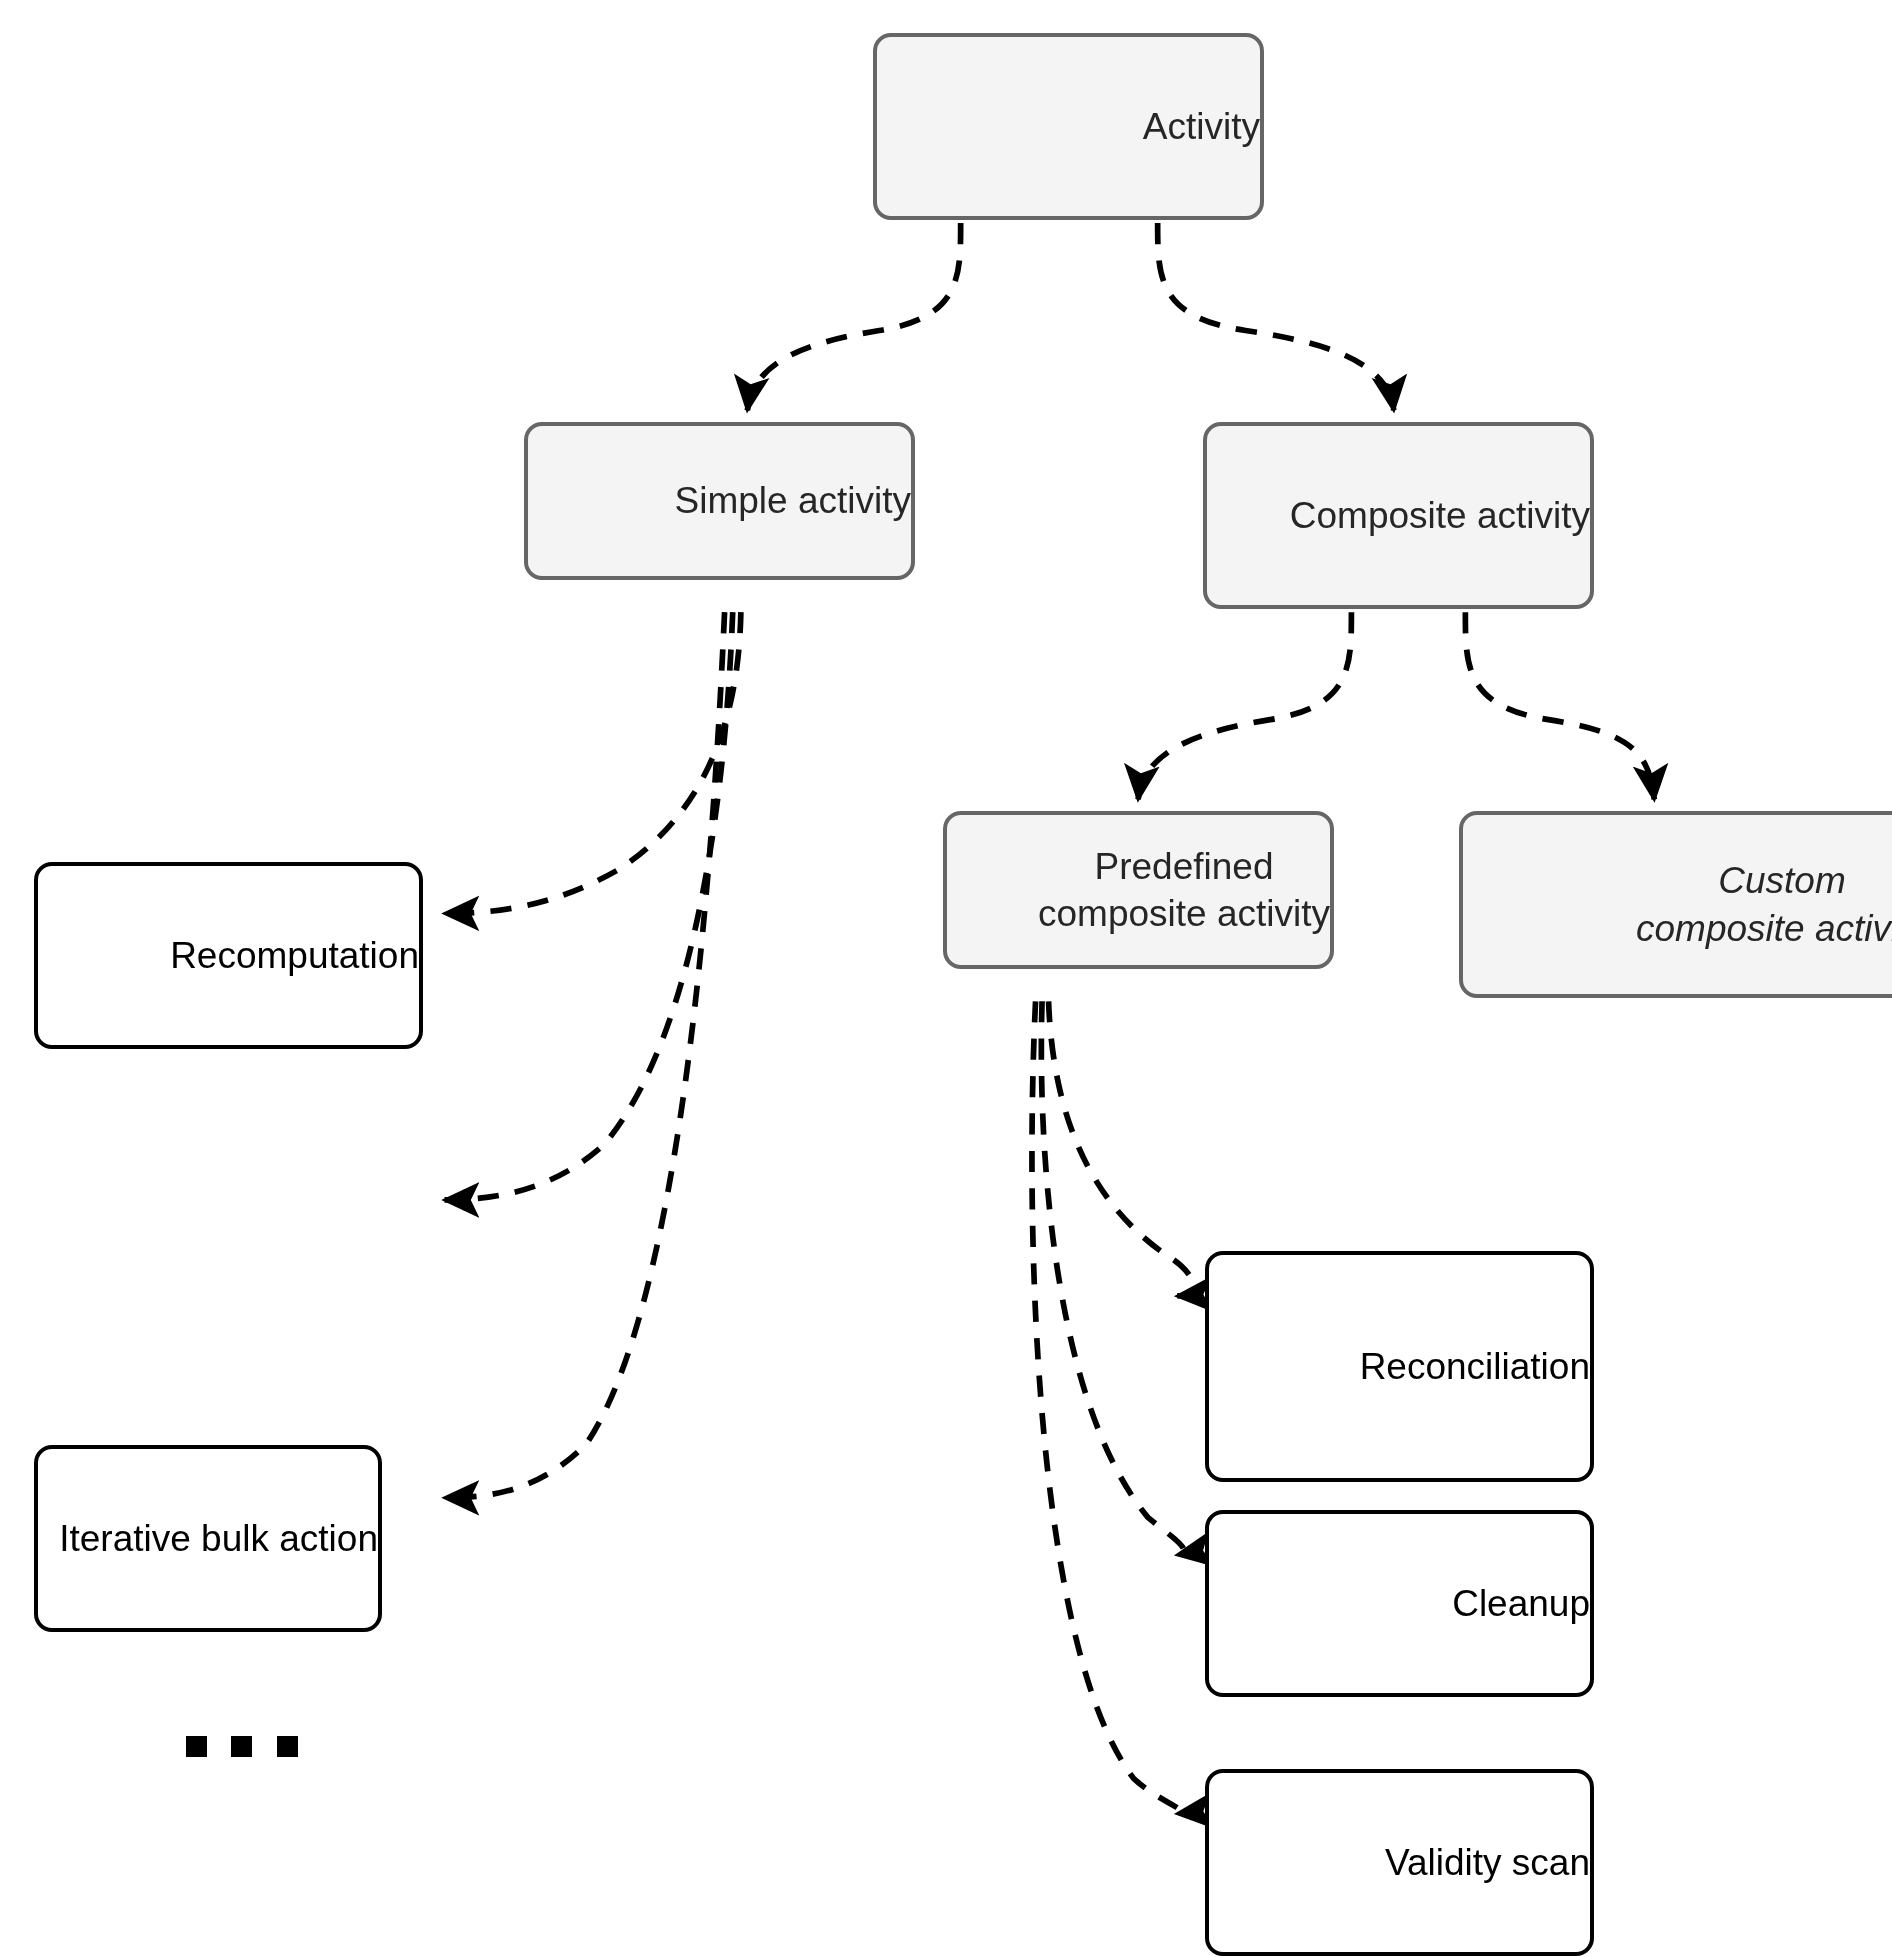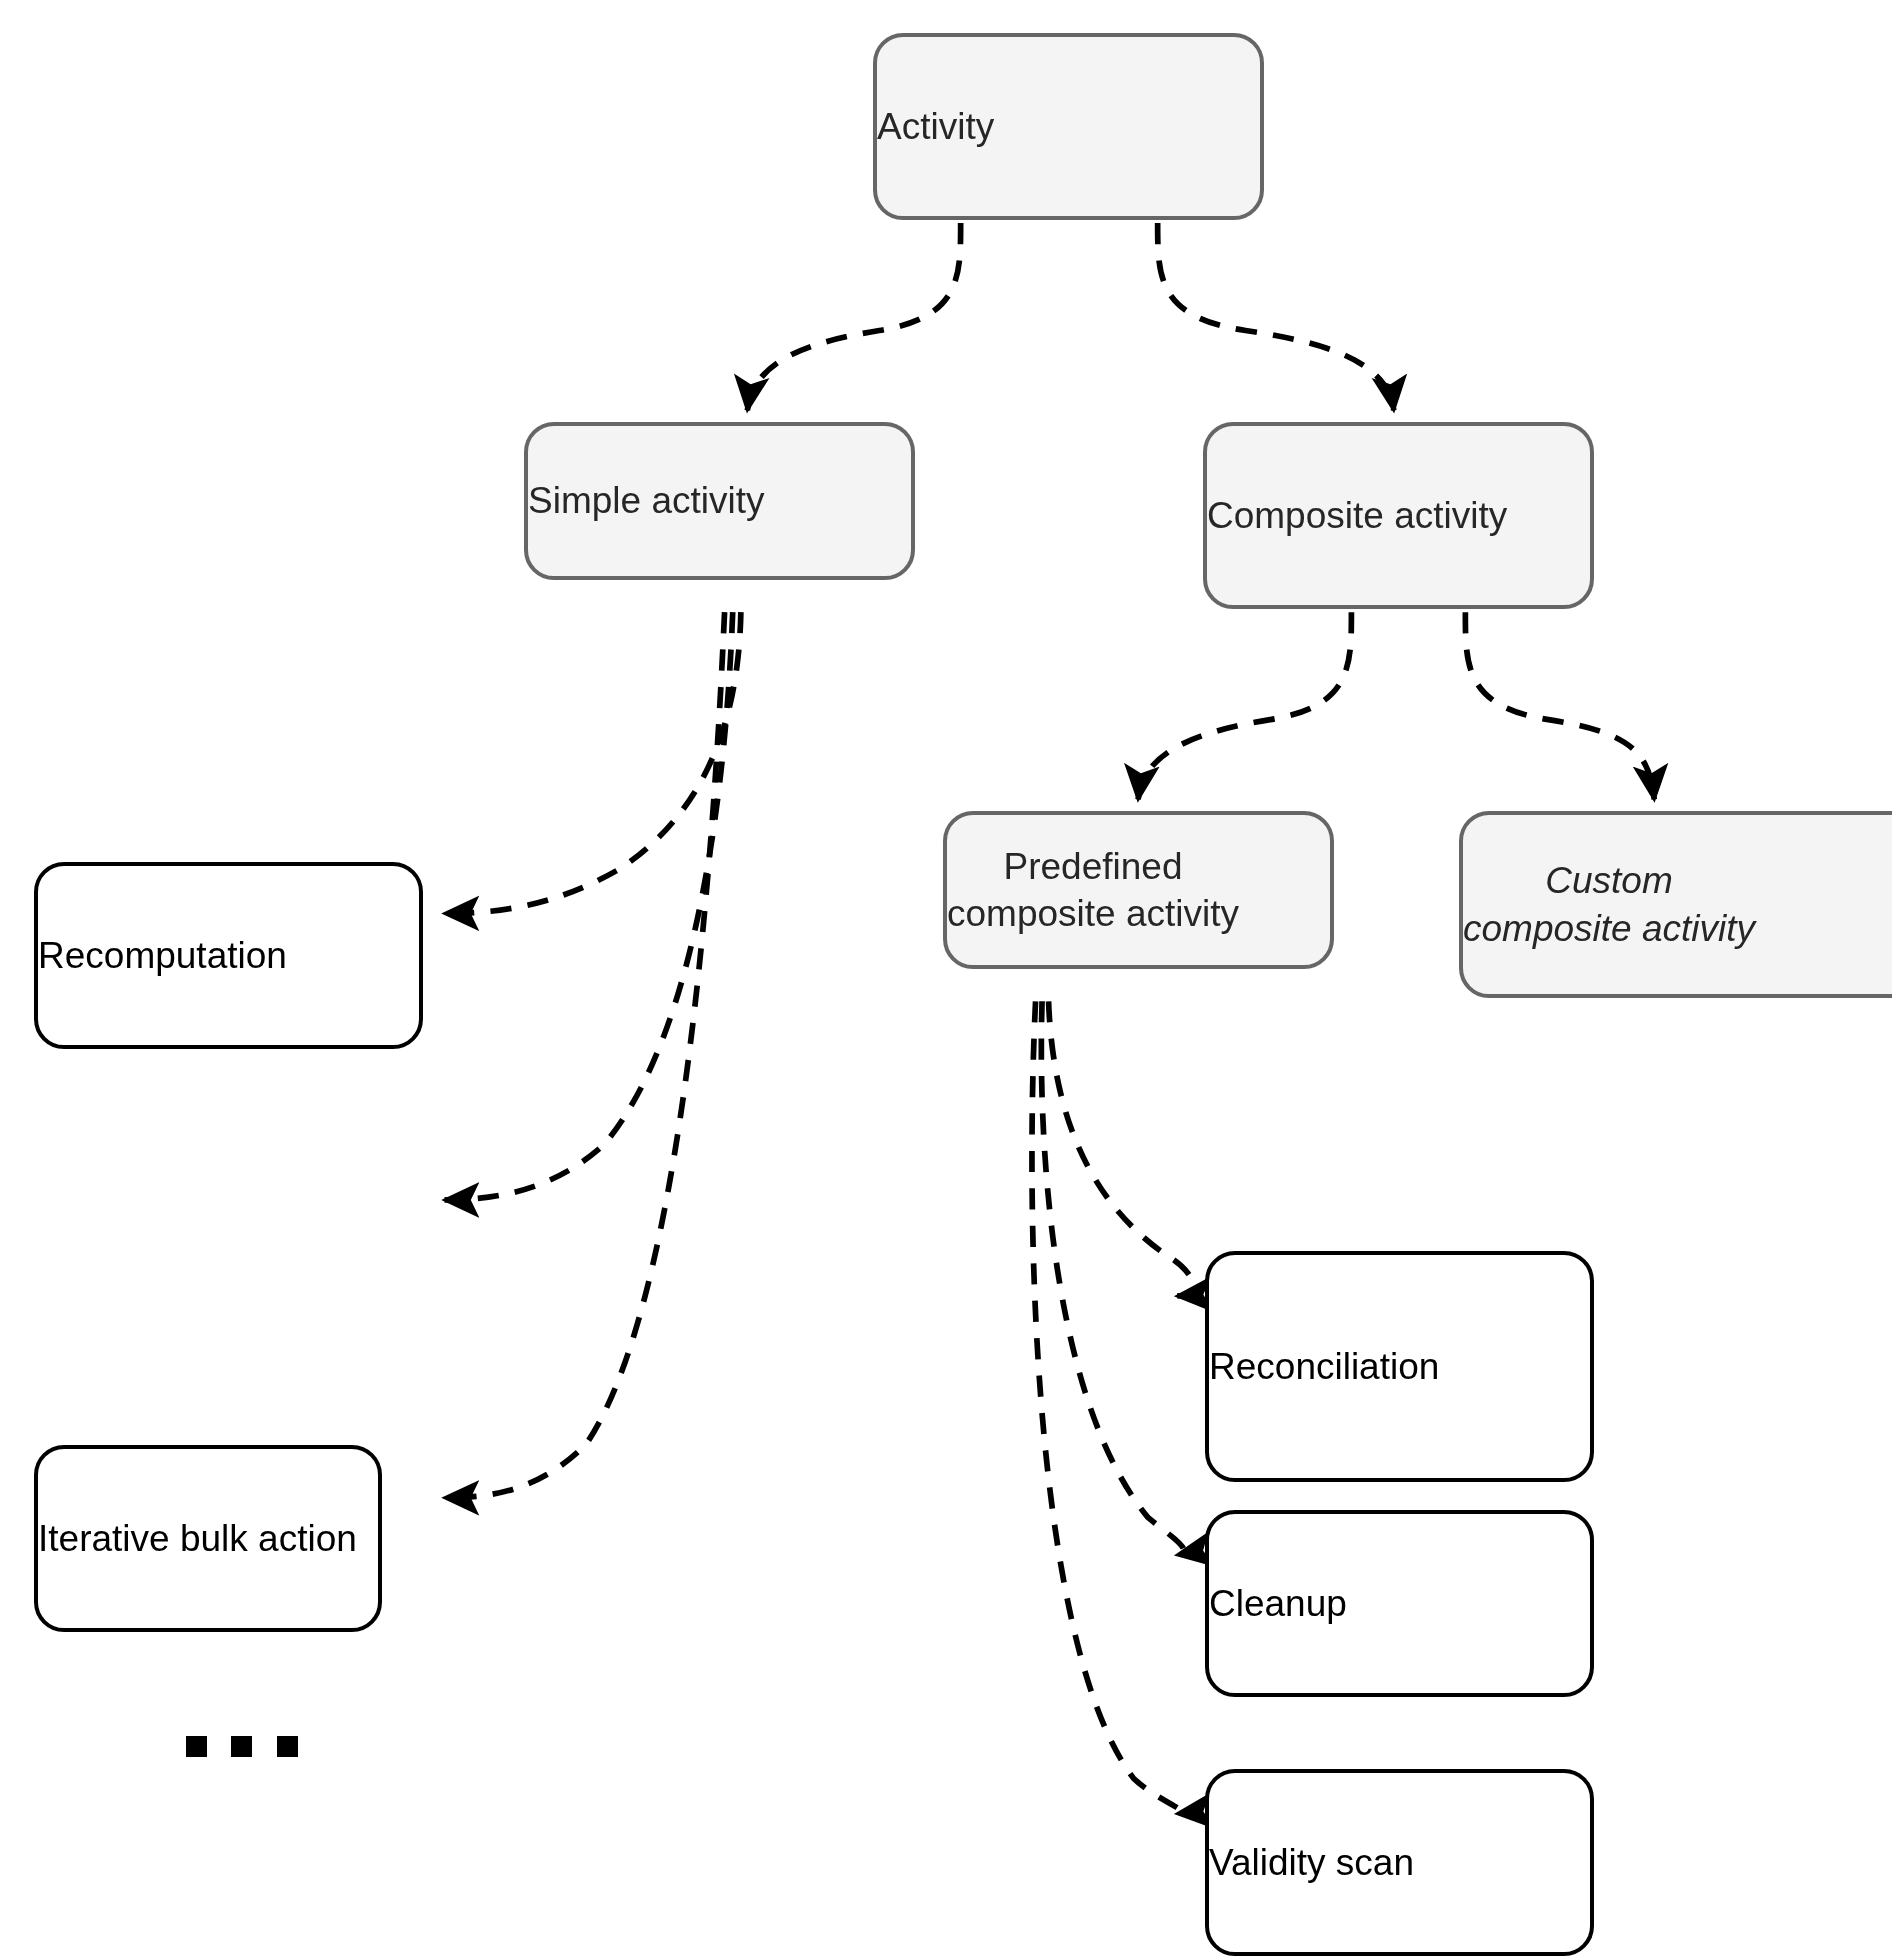--- a/index.html
+++ b/index.html
@@ -22,23 +22,23 @@
     top: 0;
     width: 1892px;
     height: 1957px;
     pointer-events: none;
   }
   .node {
     position: absolute;
     box-sizing: border-box;
     display: flex;
     align-items: center;
-    justify-content: flex-start;
+    justify-content: flex-end;
     text-align: center;
-    border-radius: 30px;
+    border-radius: 18px;
     line-height: 1.28;
     white-space: pre-line;
   }
   .node.abstract {
     background: #f4f4f4;
     border: 4.1px solid #666666;
     color: #262626;
     font-size: 37px;
   }
   .node.concrete {

